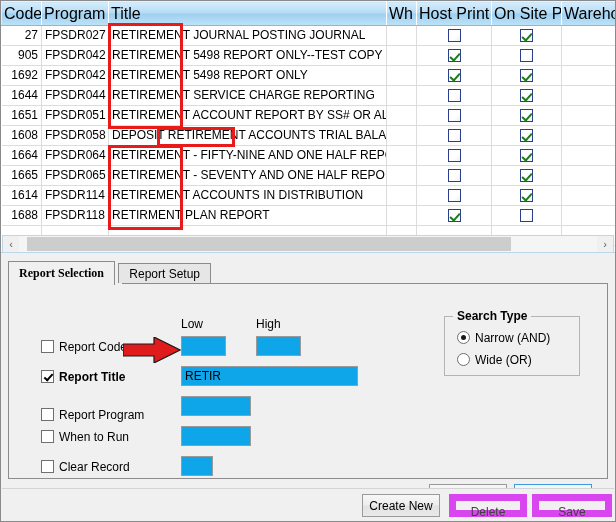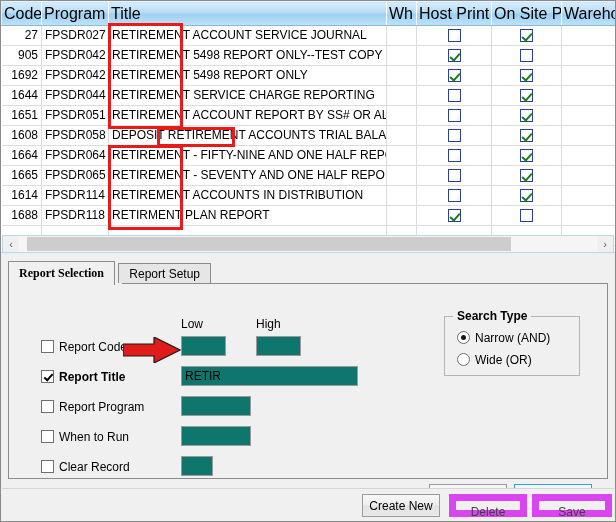--- a/index.html
+++ b/index.html
@@ -221,21 +221,21 @@
     position: absolute;
     left: 4px; top: 1px;
     width: 3px; height: 7px;
     border: solid #000000;
     border-width: 0 2px 2px 0;
     transform: rotate(42deg);
   }
   .tbox {
     position: absolute;
     border: 1px solid #9a9a9a;
-    background: #0f766e;
+    background: #0ea5e9;
     height: 20px;
     line-height: 19px;
     font-size: 12px;
     padding: 0 3px;
     box-sizing: border-box;
     color: #000;
     font-family: "Liberation Sans", sans-serif;
   }
 
   
@@ -345,21 +345,21 @@
           <th>Wh</th>
           <th>Host Print</th>
           <th>On Site Print</th>
           <th>Warehouse p</th>
         </tr>
       </thead>
       <tbody id="grid-body">
           <tr>
             <td class="num">27</td>
             <td class="">FPSDR027</td>
-            <td><span>RETIREMENT</span><span> ACCOUNT SERVICE JOURNAL</span></td>
+            <td><span>RETIREMENT</span><span> JOURNAL POSTING JOURNAL</span></td>
             <td class=""></td>
             <td class="ctr"><span class="cbx"></span></td>
             <td class="ctr"><span class="cbx on"></span></td>
             <td class="ctr"></td>
           </tr>
           <tr>
             <td class="num">905</td>
             <td class="">FPSDR042</td>
             <td><span>RETIREMENT</span><span> 5498 REPORT ONLY--TEST COPY</span></td>
             <td class=""></td>
@@ -479,21 +479,21 @@
         <span class="box"></span><span>Report Code</span>
       </div>
       <input class="tbox" type="text" style="left: 172px; top: 52px; width: 45px;" value="">
       <input class="tbox" type="text" style="left: 247px; top: 52px; width: 45px;" value="">
 
       <div class="chk-row" style="top:86px;font-weight:bold;">
         <span class="box on"></span><span>Report Title</span>
       </div>
       <input class="tbox" type="text" style="left: 172px; top: 82px; width: 177px;" value="RETIR">
 
-      <div class="chk-row" style="top:116px;text-align:right;">
+      <div class="chk-row" style="top:124px;text-align:right;">
         <span class="box"></span><span>Report Program</span>
       </div>
       <input class="tbox" type="text" style="left: 172px; top: 112px; width: 70px;" value="">
 
       <div class="chk-row" style="top:146px;">
         <span class="box"></span><span>When to Run</span>
       </div>
       <input class="tbox" type="text" style="left: 172px; top: 142px; width: 70px;" value="">
 
       <div class="chk-row" style="top:176px;">

